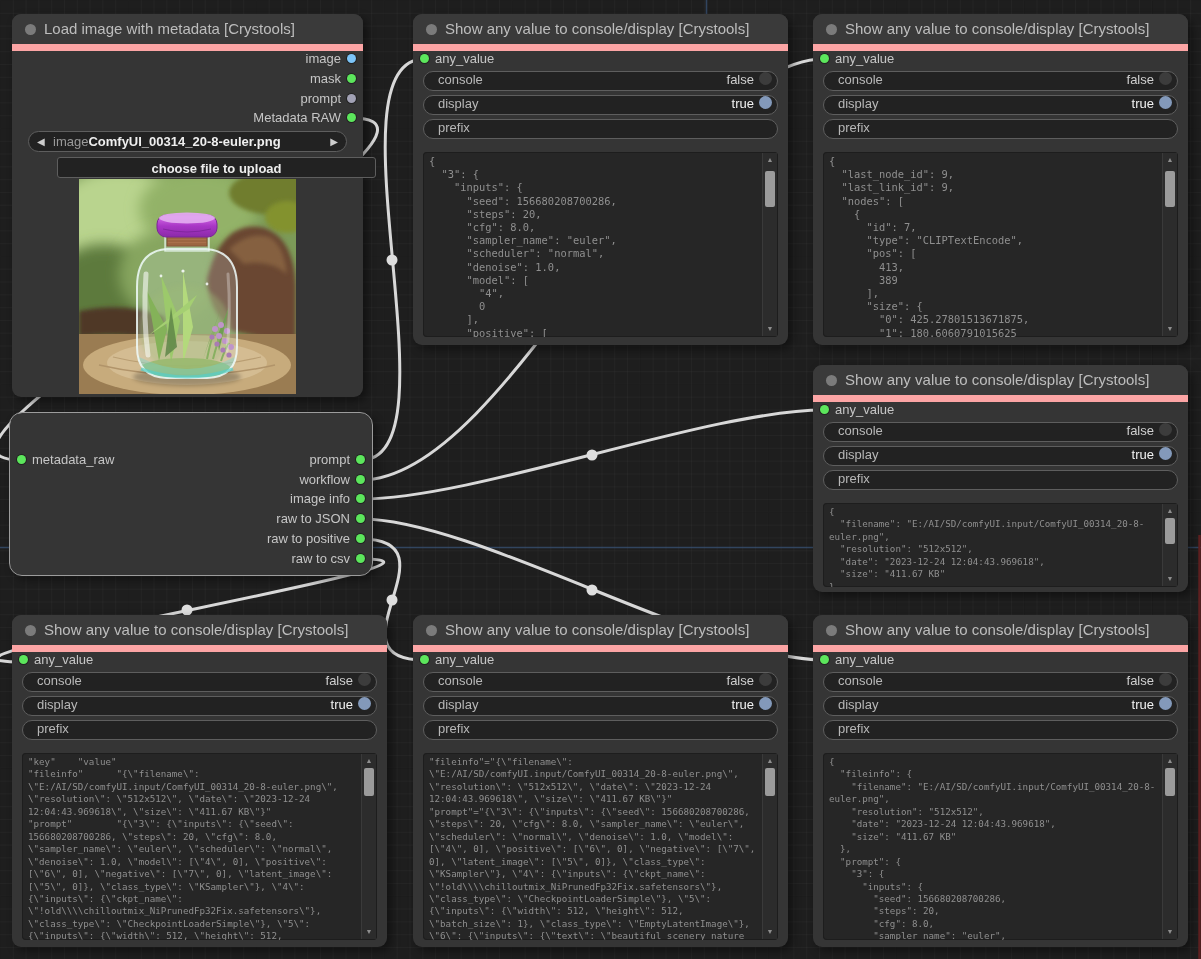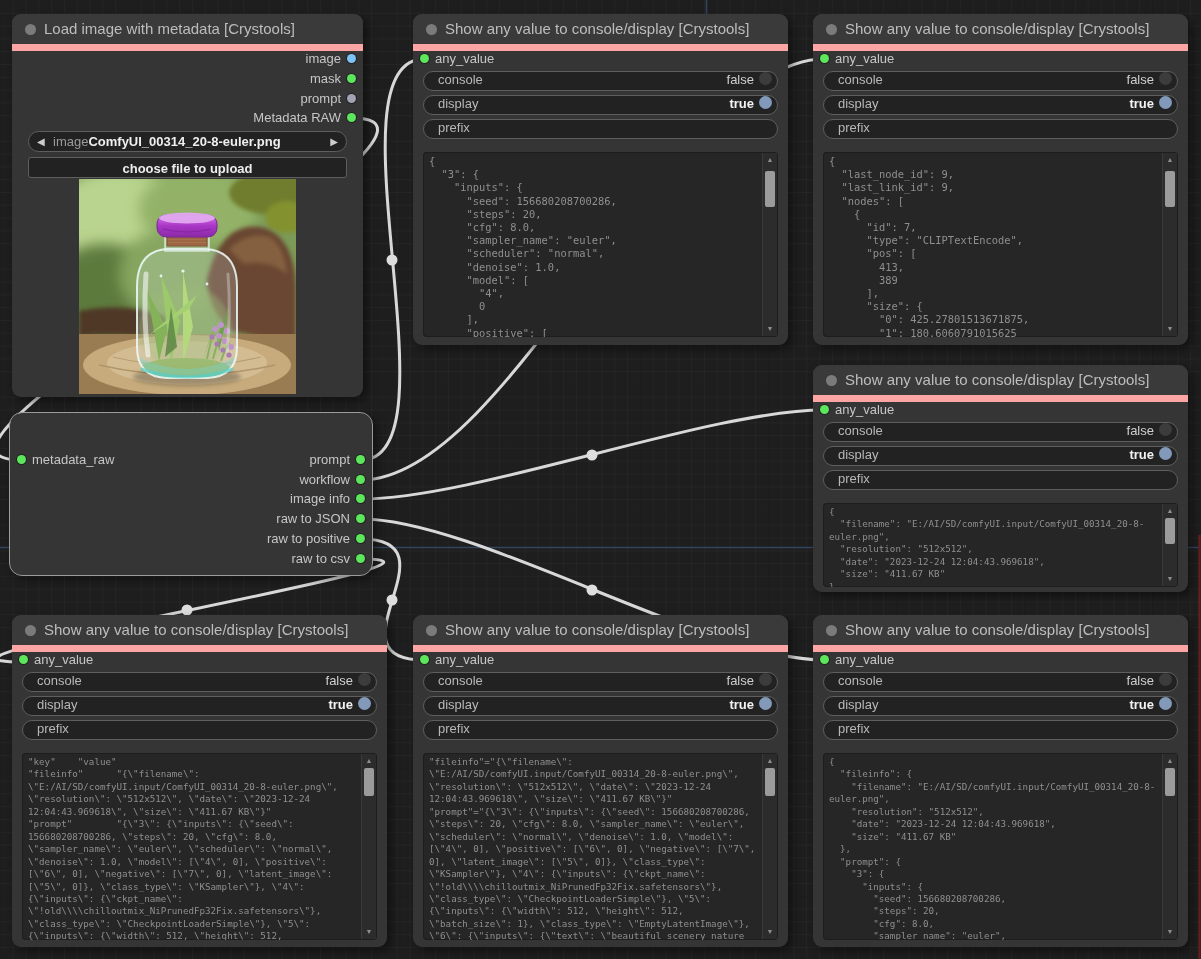--- a/index.html
+++ b/index.html
@@ -33,33 +33,33 @@
   .port.in{left:7px;}
   .port.out{right:7px;}
   .plabel{position:absolute;font-size:13px;color:#c6c6c6;white-space:nowrap;}
   .plabel.in{left:22px;text-align:right;}
   .plabel.out{right:22px;text-align:right;}
 
   .widget{position:absolute;left:10px;right:10px;height:20px;background:#222;
     border:1px solid #5e5e5e;border-radius:11px;display:flex;
     padding:0 5px 0 14px;box-sizing:border-box;font-size:13px;color:#b8b8b8;}
   .wval{margin-left:auto;font-size:13px;}
-  .wval.on{color:#f2f2f2;font-weight:bold;}
+  .wval.on{color:#f2f2f2;font-weight:normal;}
   .wval.off{color:#cfcfcf;}
   .knob{width:13px;height:13px;border-radius:50%;margin-left:5px;background:#3c3c3c;}
 
   .combo{position:absolute;height:21px;background:#222;border:1px solid #5e5e5e;border-radius:11px;
     display:flex;align-items:center;box-sizing:border-box;padding:0 8px;font-size:13px;}
   .combo .arrow{color:#cdcdcd;font-size:10px;width:14px;}
   .combo .arrow.right{text-align:right;}
   .combo .clabel{color:#9a9a9a;margin-left:2px;}
   .combo .cval{flex:1;text-align:left;color:#efefef;font-weight:bold;white-space:nowrap;overflow:hidden;}
 
   .upload-btn{position:absolute;height:21px;background:#222;border:1px solid #5e5e5e;border-radius:3px;
-    color:#ededed;font-weight:bold;font-size:13px;text-align:center;line-height:21px;box-sizing:border-box;}
+    color:#ededed;font-weight:bold;font-size:13px;text-align:center;line-height:21px;box-sizing:border-box;margin-left:29px;}
 
   .preview{position:absolute;overflow:hidden;}
   .preview svg{display:block;}
 
   .textbox{position:absolute;left:10px;right:10px;background:#262626;border-radius:4px;overflow:hidden;
     box-shadow:inset 0 0 0 1px #1d1d1d;}
   .txt{position:absolute;left:6px;right:18px;top:3px;bottom:0;
     font-family:"DejaVu Sans Mono",monospace;font-size:9.2px;line-height:12.45px;
     color:#8f8f8f;white-space:pre-wrap;word-break:break-all;overflow:hidden;}
   .textbox.big .txt{font-size:10.4px;line-height:13.2px;}

